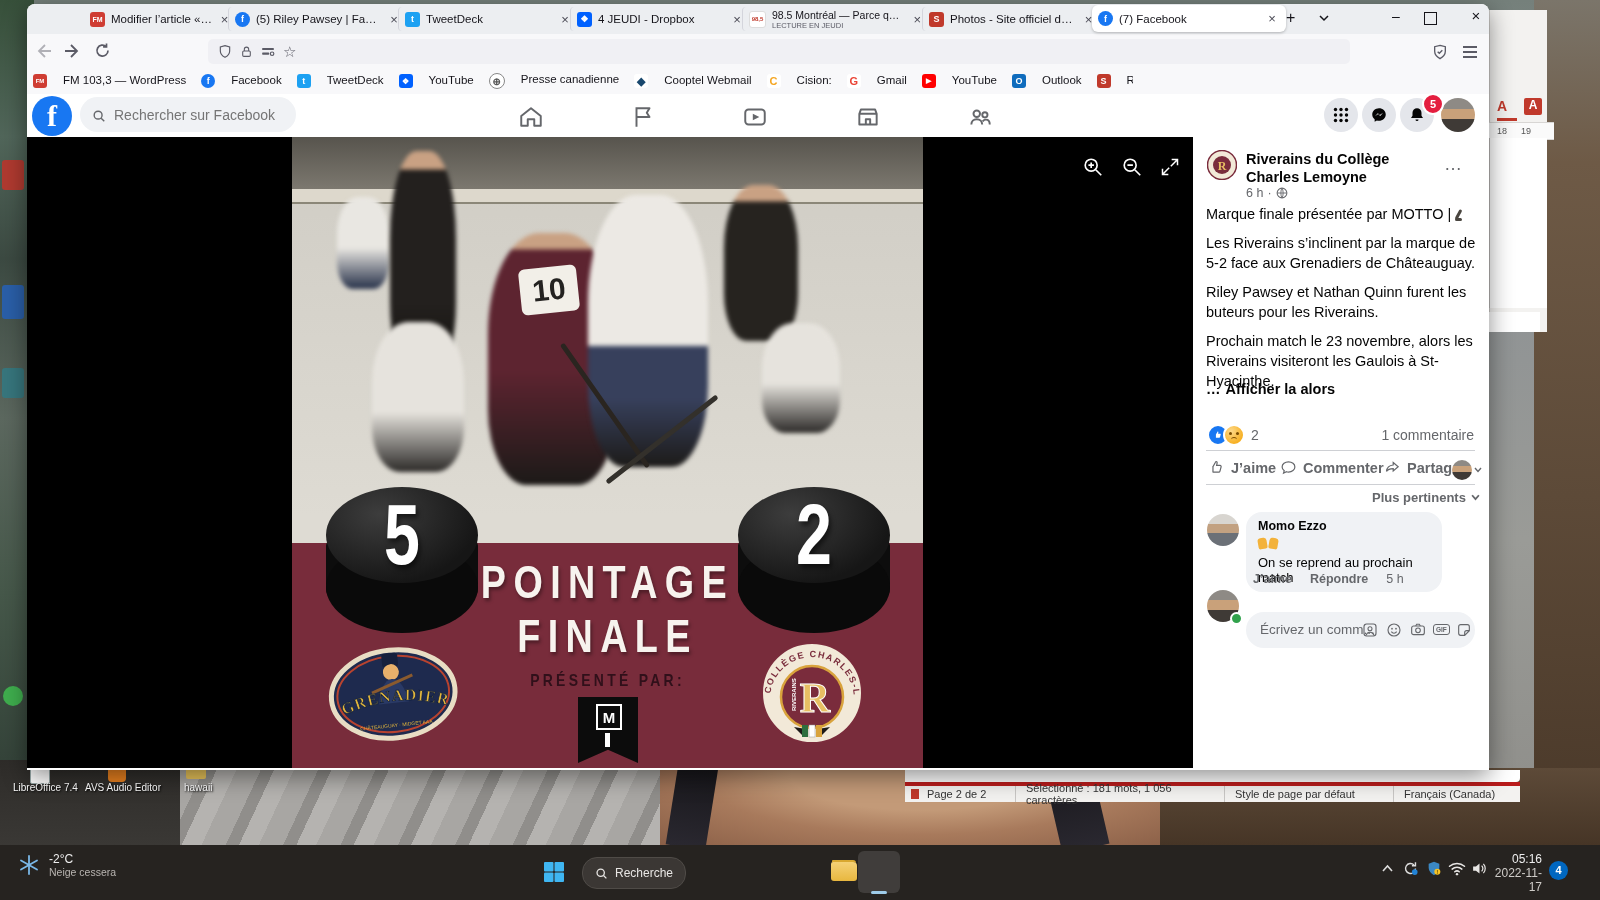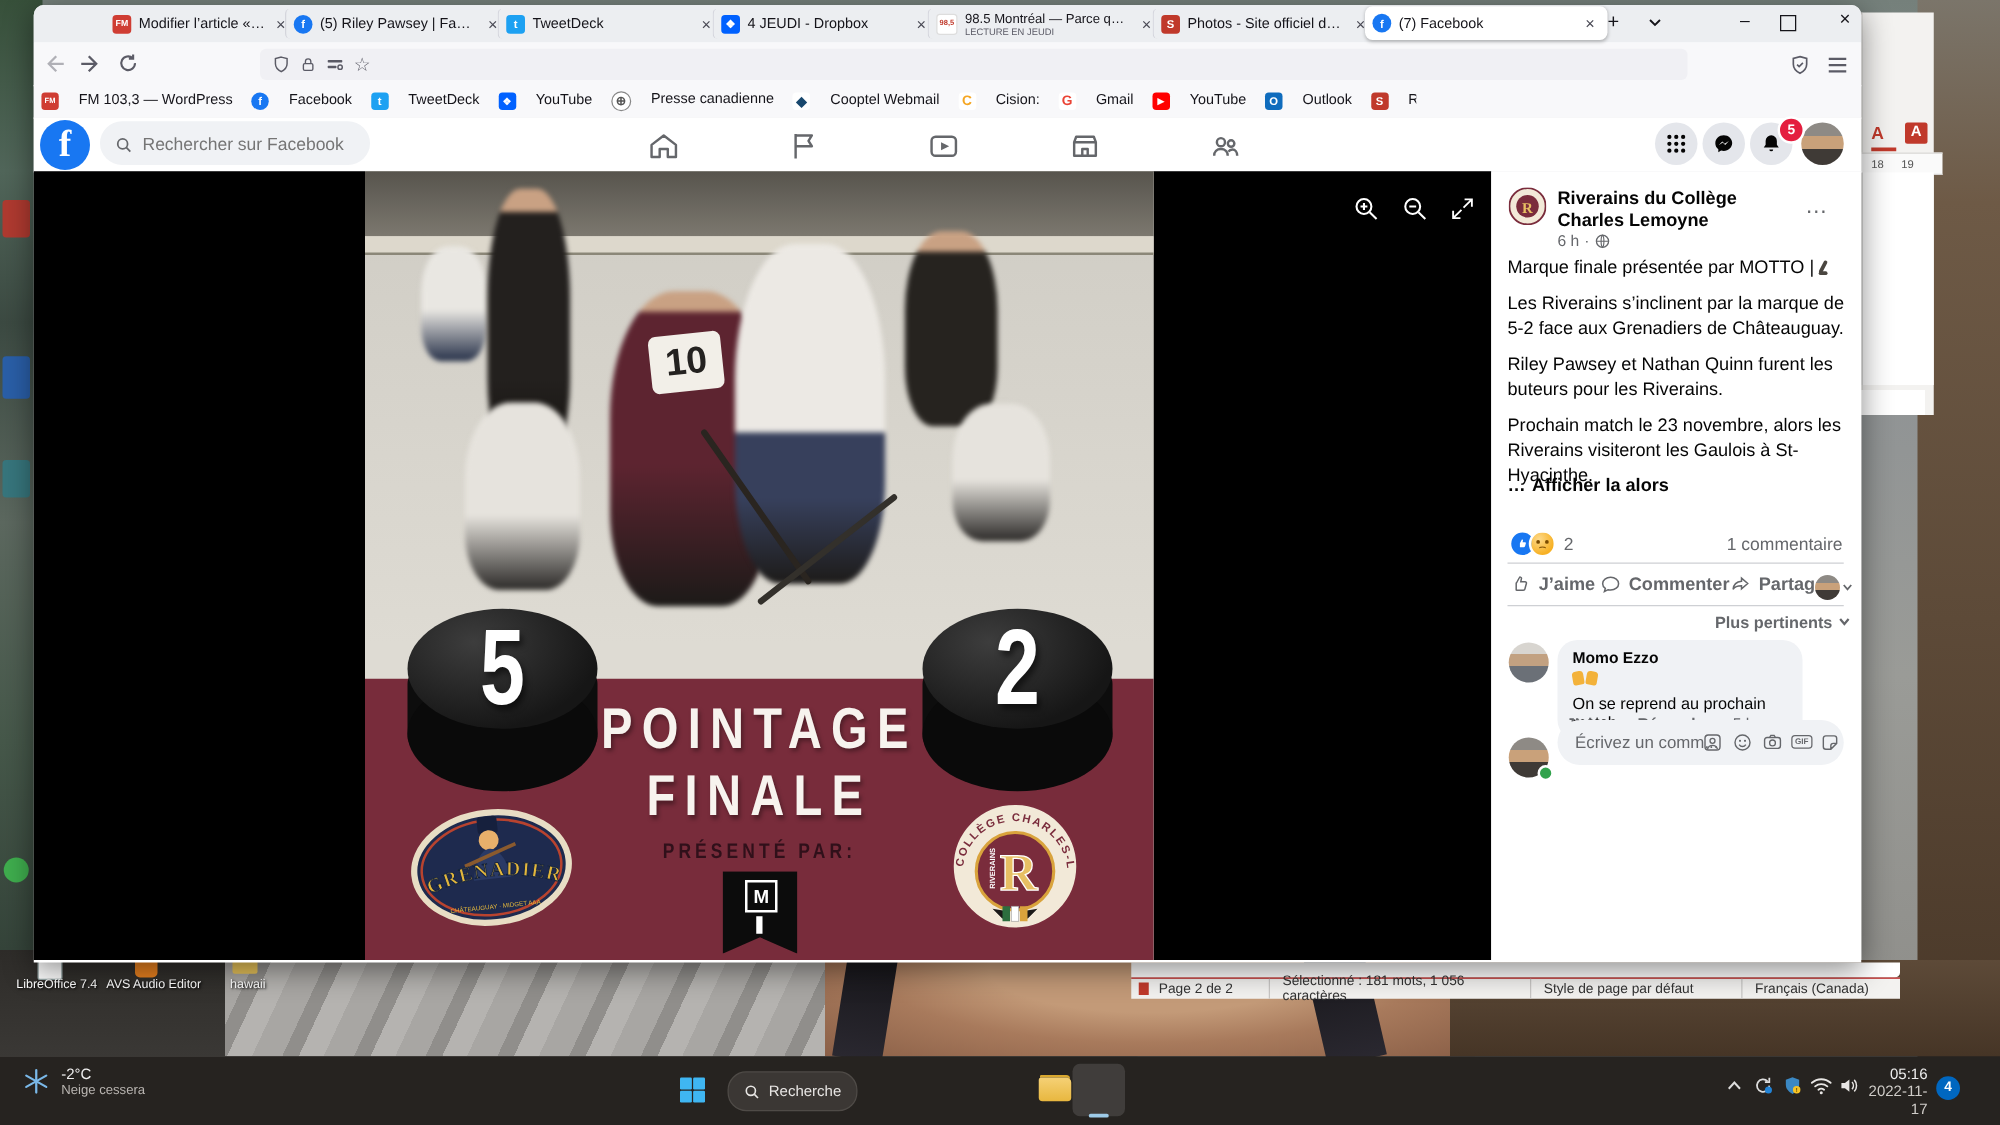--- a/index.html
+++ b/index.html
@@ -19,21 +19,21 @@
   .deskdark{left:0;top:760px;width:910px;height:85px;background:linear-gradient(180deg,#2e2c29,#3a3835)}
   .fabric{left:180px;top:768px;width:510px;height:77px;
     background:repeating-linear-gradient(115deg,#a8a6a3 0 22px,#908e8b 22px 34px,#b5b3b0 34px 52px)}
   .skin{left:660px;top:768px;width:520px;height:77px;
     background:radial-gradient(ellipse at 50% 10%,#c39a78 0 35%,#a87a5c 60%,#8a5f47 100%)}
   .strap{background:linear-gradient(180deg,#17161a,#2a2830)}
   .frag{border-radius:3px}
 
   
   .lo-panel{background:#f3f2f0;border-left:1px solid #cfcdca}
-  .lo-status{background:#f3f2f0;border-top:1px solid #b91c1c;font-size:11px;color:#333}
+  .lo-status{background:#f3f2f0;border-top:4px solid #b91c1c;font-size:11px;color:#333}
   .lo-div{width:1px;background:#c9c7c5;height:100%}
 
   
   .fx-win{left:27px;top:4px;width:1462px;height:766px;background:#fff;border-radius:8px 8px 0 0;
     box-shadow:0 6px 24px rgba(0,0,0,.45)}
   .tabstrip{left:27px;top:4px;width:1462px;height:30px;background:#eceef1;border-radius:8px 8px 0 0}
   .tab{height:24px;top:7px;border-radius:4px;display:flex;align-items:center;gap:6px;padding:0 6px;
     font-size:11.5px;color:#15141a}
   .tab-active{background:#fff;box-shadow:0 1px 3px rgba(0,0,0,.25);top:5px;height:27px;border-radius:6px}
   .tclose{margin-left:auto;color:#4a4a55;font-size:13px;width:16px;text-align:center;border-radius:3px}
@@ -547,21 +547,21 @@
   <div style="font-size:13px;color:#050505">On se reprend au prochain match</div>
 </div>
 <div class="abs flex" style="left:1253px;top:572px;gap:18px;font-size:12.5px;font-weight:700;color:#65676b;z-index:5">
   <span>J’aime</span>
   <span>Répondre</span>
   <span style="font-weight:400">5 h</span>
 </div>
 
 <div class="abs avatar" style="left:1207px;top:590px;width:32px;height:32px;z-index:5"></div>
 <div class="abs" style="left:1230px;top:612px;width:9px;height:9px;border-radius:50%;background:#31a24c;border:2px solid #fff;z-index:6"></div>
-<div class="abs" style="left:1246px;top:576px;width:229px;height:36px;border-radius:18px;background:#f0f2f5;z-index:5">
+<div class="abs" style="left:1246px;top:612px;width:229px;height:36px;border-radius:18px;background:#f0f2f5;z-index:5">
   <span style="position:absolute;left:14px;top:10px;font-size:13.5px;color:#65676b;white-space:nowrap">Écrivez un comm...</span>
   <span style="position:absolute;left:116px;top:10px">
       <svg width="16" height="16" viewBox="0 0 24 24">
         <rect x="3" y="3" width="18" height="18" rx="4" fill="none" stroke="#65676b" stroke-width="1.7"></rect>
         <circle cx="12" cy="10" r="3" fill="none" stroke="#65676b" stroke-width="1.6"></circle>
         <path d="M6 20c1-3 3-4.5 6-4.5s5 1.5 6 4.5" fill="none" stroke="#65676b" stroke-width="1.6"></path>
       </svg>
     </span>
   <span style="position:absolute;left:140px;top:10px">
       <svg width="16" height="16" viewBox="0 0 24 24">

